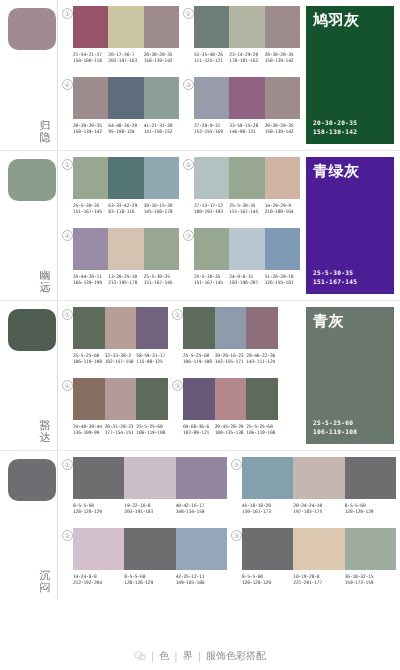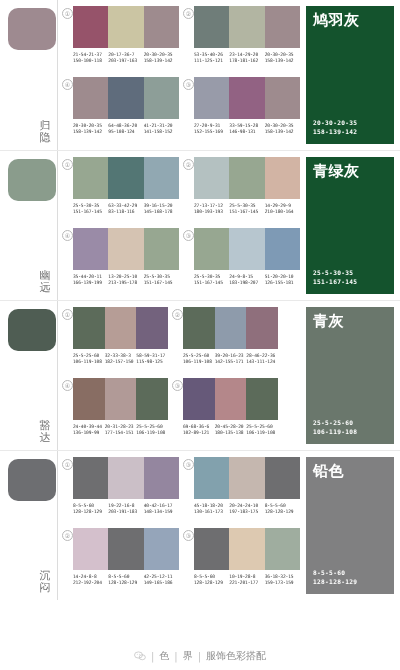--- a/index.html
+++ b/index.html
@@ -347,21 +347,21 @@
                 <b>24-9-8-15</b>
                 <b>183-198-207</b>
               </div>
               <div class="code">
                 <b>51-20-20-10</b>
                 <b>126-155-181</b>
               </div>
             </div>
           </div>
         </div>
-    <div class="hero" style="background: #14532d;">
+    <div class="hero" style="background: #4c1d95;">
       <div class="hero-name">青绿灰</div>
       <div class="hero-codes">
         <b>25-5-30-35</b>
         <b>151-167-145</b>
       </div>
     </div>
   </div>
 
   <div class="section">
     <div class="rail">
@@ -561,27 +561,20 @@
                 <b>10-19-28-8</b>
                 <b>221-201-177</b>
               </div>
               <div class="code">
                 <b>36-18-32-15</b>
                 <b>159-173-159</b>
               </div>
             </div>
           </div>
         </div>
-    <div class="hero" style="background: rgb(128, 128, 129);">
-      <div class="hero-name">铅色</div>
-      <div class="hero-codes">
-        <b>8-5-5-60</b>
-        <b>128-128-129</b>
-      </div>
-    </div>
   </div>
 </div>
 
   <div class="footer">
     <span class="wm-icon">
       <svg viewBox="0 0 24 20" width="12" height="10" aria-hidden="true">
         <ellipse cx="9" cy="8" rx="8" ry="6.2" fill="none" stroke="#9a9a9a" stroke-width="1.4"></ellipse>
         <ellipse cx="16.5" cy="12.5" rx="6.2" ry="5" fill="none" stroke="#9a9a9a" stroke-width="1.4"></ellipse>
         <circle cx="6.5" cy="6.5" r="0.9" fill="#9a9a9a"></circle>
         <circle cx="11" cy="6.5" r="0.9" fill="#9a9a9a"></circle>

